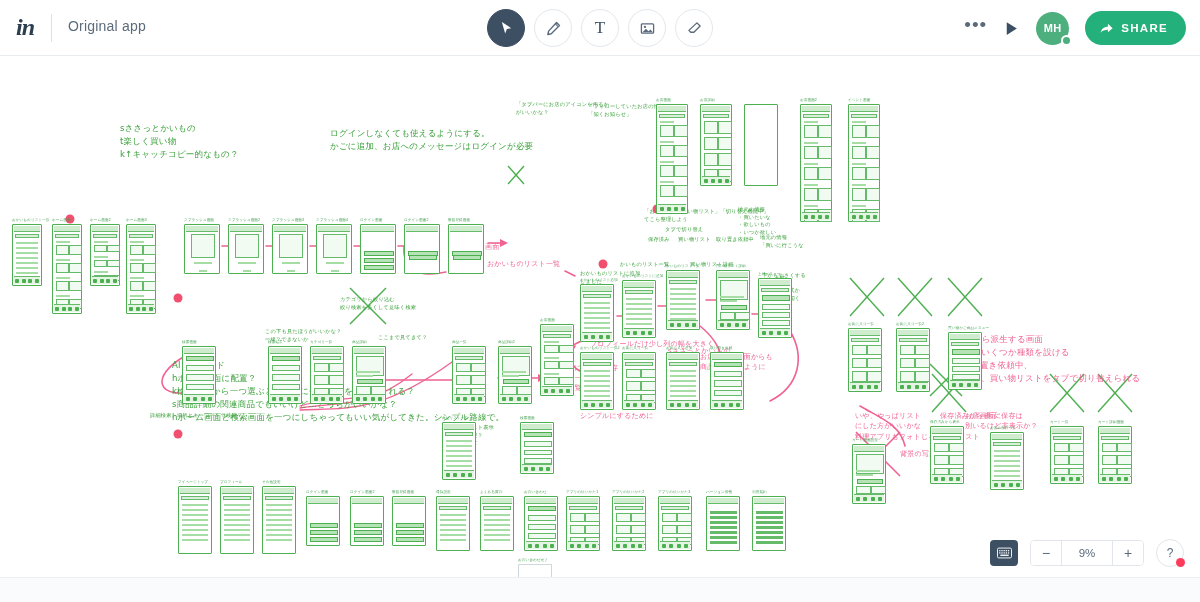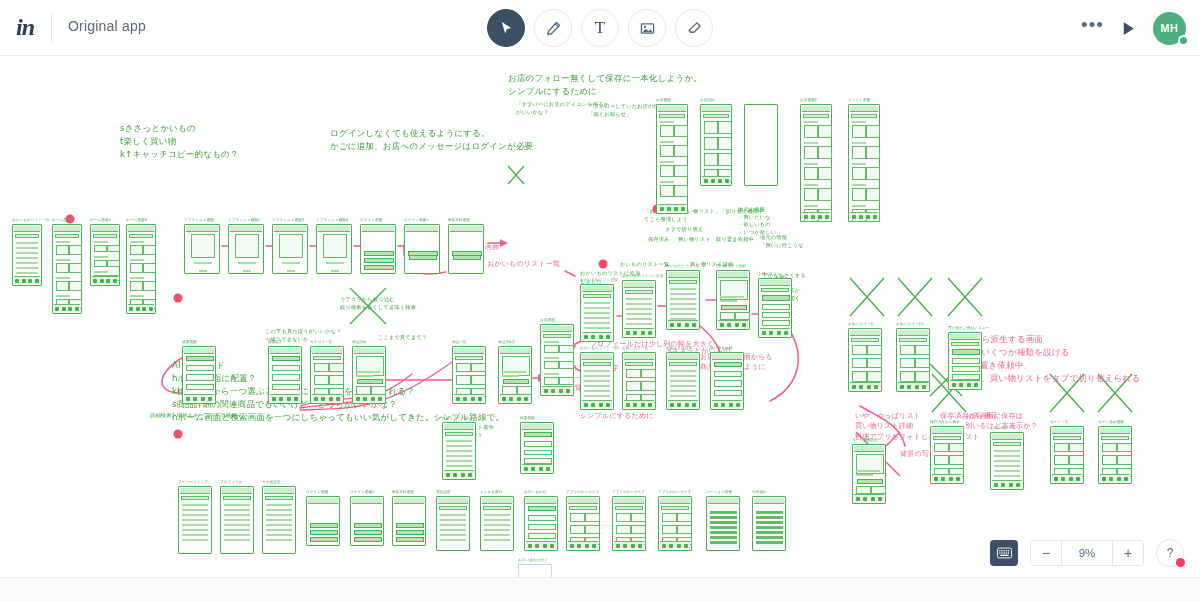--- a/index.html
+++ b/index.html
@@ -234,20 +234,26 @@
     <div class="dots">•••</div>
     <div class="play-btn">
       <svg width="17" height="17" viewBox="0 0 16 16">
           <path d="M3.5 2 L13 8 L3.5 14 Z" fill="#3d4f63"></path>
         </svg>
     </div>
     <div class="avatar">
       <span>MH</span>
       <span class="presence"></span>
     </div>
+    <button class="share-btn">
+      <svg width="15" height="15" viewBox="0 0 16 16">
+          <path d="M1.5 12.5 C3 7.5 6 6 9.5 6 L9.5 3 L14.5 7.6 L9.5 12 L9.5 9.2 C6.4 9.2 3.6 10 1.5 12.5 Z" fill="#fff"></path>
+        </svg>
+      <span>SHARE</span>
+    </button>
   </div>
 </div>
 
 <div class="canvas">
   <div class="board" id="board">
 
     <svg class="arrow-svg" width="1200" height="521" style="left:0;top:0">
       <g stroke="#f06292" stroke-width="1.6" fill="none" stroke-linecap="round">
         <path d="M222 190 L232 190"></path>
           <path d="M266 190 L276 190"></path>
@@ -326,22 +332,20 @@
 
     <div class="ph" style="left:744px;top:48px;width:34px;height:82px;"></div>
 
     <div class="sticky" style="left:518px;top:508px;width:34px;height:56px;"></div>
 
   <div class="note-green" style="left: 120px; top: 66px;">sささっとかいもの
 t楽しく買い物
 k↑キャッチコピー的なもの？</div>
       <div class="note-green" style="left: 330px; top: 71px;">ログインしなくても使えるようにする。
 かごに追加、お店へのメッセージはログインが必要</div>
-      <div class="note-green" style="left: 508px; top: 16px;">お店のフォロー無くして保存に一本化しようか。
-シンプルにするために</div>
       <div class="note-green" style="left: 172px; top: 303px;">AIレコメンド
 hホーム画面に配置？
 k検索履歴から一つ選ぶと、それに似た商品を探してくれる？
 s商品詳細の関連商品でもいいけど…どっちがいいかな？
 hホーム画面と検索画面を一つにしちゃってもいい気がしてきた。シンプル路線で。</div>
       <div class="note-green sm" style="left: 516px; top: 45px;">「タブバーにお店のアイコンを作るか
 がいいかな？</div>
       <div class="note-green sm" style="left: 588px; top: 47px;">「フォローしていたお店の情報
 「知くお知らせ」</div>
       <div class="note-green sm" style="left: 644px; top: 152px;">「おまかせ」「買い物リスト」「切り替え機能中」
@@ -373,21 +377,21 @@
       <div class="note-green sm" style="left: 678px; top: 180px;">買い物リスト</div>
       <div class="note-green sm" style="left: 716px; top: 180px;">取り置き依頼中</div>
       <div class="note-green sm" style="left: 760px; top: 178px;">地元の情報
 「買いに行こうな</div>
       <div class="note-pink " style="left: 463px; top: 186px;">ホーム画面</div>
       <div class="note-pink big" style="left: 955px; top: 277px;">ここから派生する画面
 保存にいくつか種類を設ける
   →取り置き依頼中、
   検討中、買い物リストをタブで切り替えられる</div>
       <div class="note-pink " style="left: 855px; top: 355px;">いや、やっぱリスト
-買い物リスト詳細</div>
+にした方がいいかな</div>
       <div class="note-pink " style="left: 855px; top: 376px;">料理アプリもフォトじゃなくてリスト</div>
       <div class="note-pink " style="left: 900px; top: 393px;">背景の写真</div>
       <div class="note-pink " style="left: 487px; top: 203px;">おかいものリスト一覧</div>
       <div class="note-pink " style="left: 560px; top: 307px;">お気に入りに保存
 する一覧
 で一覧表示</div>
       <div class="note-pink " style="left: 580px; top: 355px;">シンプルにするために</div>
       <div class="note-pink " style="left: 700px; top: 296px;">お店を見る画面からも
 商品をみれるように</div>
       <div class="note-pink " style="left: 590px; top: 283px;">プロフィールだけ少し列の幅を大きく</div>

